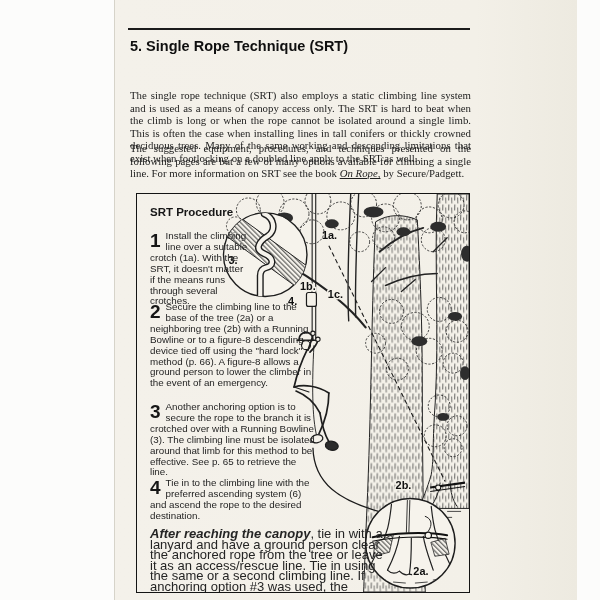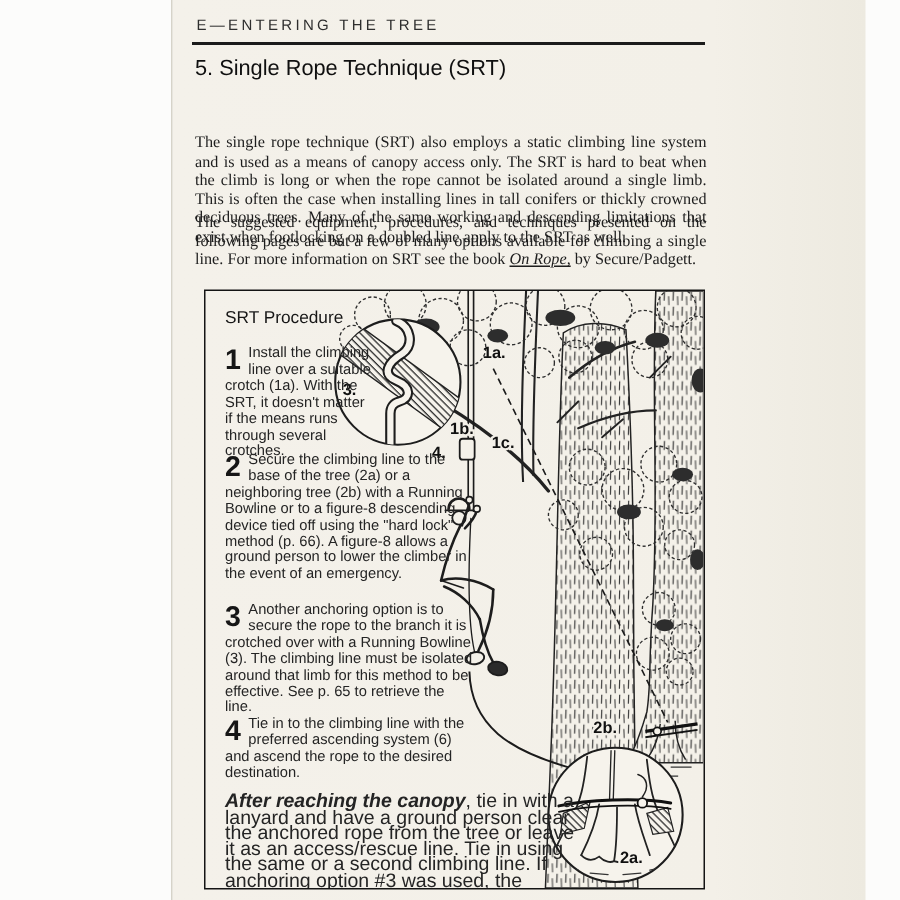--- a/index.html
+++ b/index.html
@@ -18,39 +18,39 @@
   .running-head{
     position:absolute;left:16px;top:12px;
     font-size:10px;letter-spacing:2.2px;color:#2e2e2e;font-weight:500;
     white-space:nowrap;
   }
   .head-rule{
     position:absolute;left:13px;top:28px;width:342px;height:2px;background:#1b1b1b;
   }
   .section-title{
     position:absolute;left:15px;top:38px;
-    font-size:14.5px;font-weight:normal;color:#0f0f0f;white-space:nowrap;
+    font-size:14.5px;font-weight:bold;color:#0f0f0f;white-space:nowrap;
   }
   .body-para{
     position:absolute;left:15px;width:341px;
     font-family:"Liberation Serif",serif;
     font-size:10.8px;line-height:12.6px;text-align:justify;color:#1d1d1d;
   }
   #para1{top:57px;margin-top:32px;}
   #para2{top:142px;}
   .procedure-box{
     position:absolute;left:21px;top:193px;width:334px;height:400px;
     border:1.5px solid #141414;box-sizing:border-box;overflow:hidden;
     background:transparent;
   }
   .illustration-svg{position:absolute;left:0;top:0;width:100%;height:100%;z-index:0;}
   .box-text{position:absolute;z-index:2;font-size:9.8px;line-height:10.9px;color:#242424;}
   .box-title{
     position:absolute;left:13px;top:12px;z-index:2;
-    font-size:11.5px;font-weight:normal;color:#161616;white-space:nowrap;
+    font-size:11.5px;font-weight:bold;color:#161616;white-space:nowrap;
   }
   .step-num{
     float:left;font-size:19px;font-weight:bold;line-height:18px;
     margin:1px 5px 0 0;color:#161616;
   }
   #step1{left:13px;top:37px;width:98px;}
   #step2{left:13px;top:108px;width:165px;}
   #step3{left:13px;top:208px;width:165px;}
   #step4{left:13px;top:284px;width:165px;}
   .box-footer{
@@ -61,21 +61,20 @@
   .svg-label{
     font-family:"Liberation Sans",sans-serif;font-weight:bold;font-size:11px;fill:#101010;
   }
   .ital{font-style:italic;text-decoration:underline;}
 </style>
 </head>
 <body>
 
 <div class="page">
 
-  <div class="running-head">E—ENTERING THE TREE</div>
   <div class="head-rule"></div>
 
   <div class="section-title">5. Single Rope Technique (SRT)</div>
 
   <div class="body-para" id="para1">The single rope technique (SRT) also employs a static climbing line system and is used as a means of canopy access only. The SRT is hard to beat when the climb is long or when the rope cannot be isolated around a single limb. This is often the case when installing lines in tall conifers or thickly crowned deciduous trees. Many of the same working and descending limitations that exist when footlocking on a doubled line apply to the SRT as well.</div>
 
   <div class="body-para" id="para2"><span>The suggested equipment, procedures, and techniques presented on the following pages are but a few of many options available for climbing a single line. For more information on SRT see the book </span><span class="ital">On Rope,</span><span> by Secure/Padgett.</span></div>
 
   <div class="procedure-box">
 

